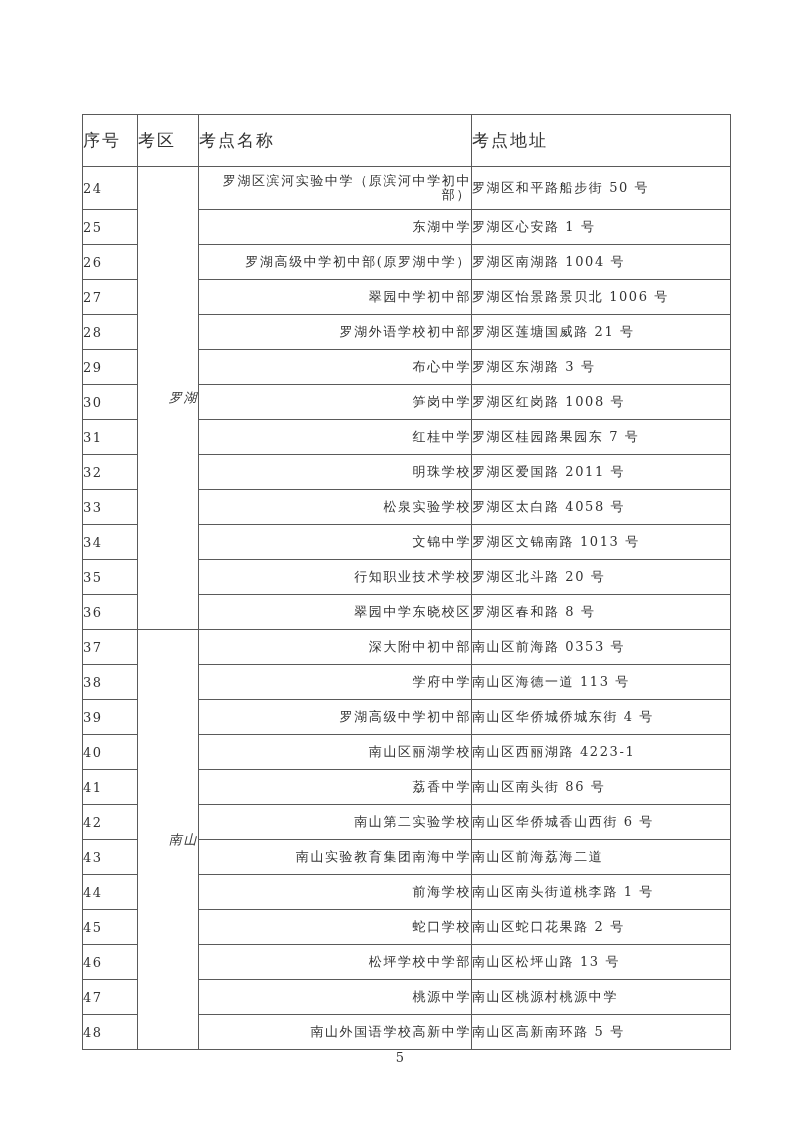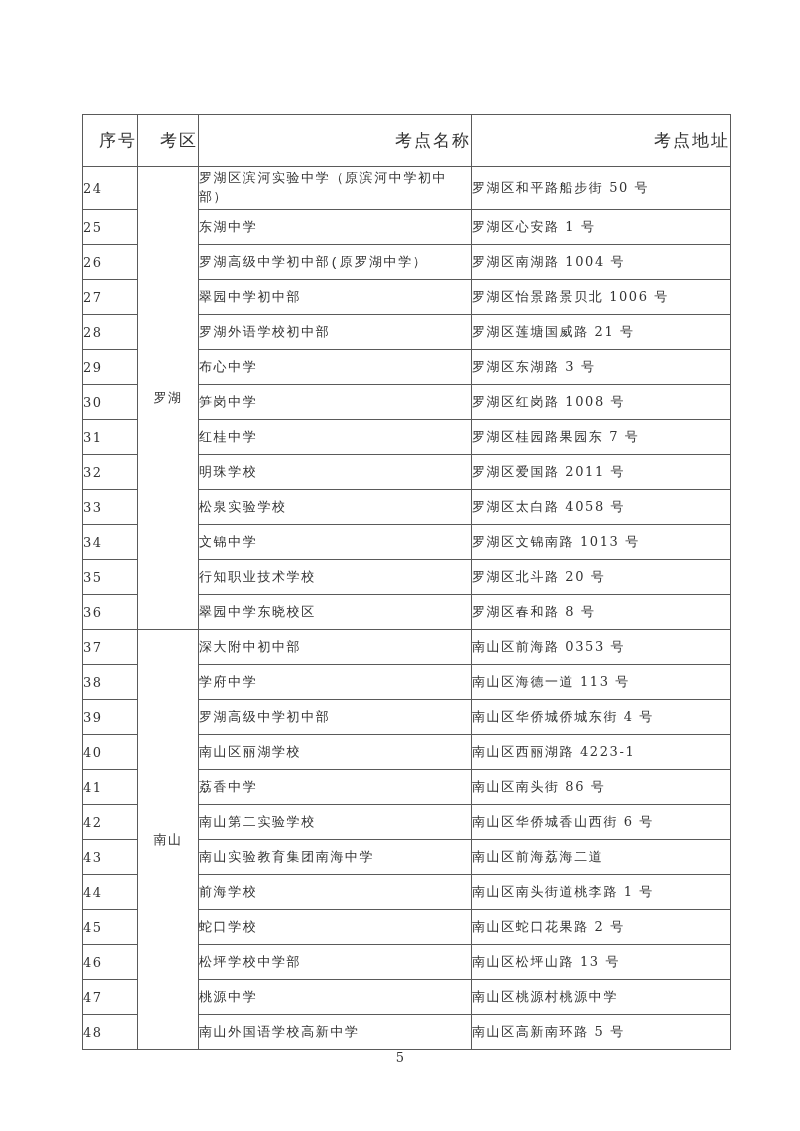--- a/index.html
+++ b/index.html
@@ -36,33 +36,33 @@
     table.sites td {
       border: 1px solid #5a5a5a;
       padding: 0;
       font-weight: normal;
       vertical-align: middle;
     }
     table.sites th {
       height: 51px;
       font-size: 17px;
       letter-spacing: 2px;
-      text-align: right;
+      text-align: left;
       color: #333;
     }
     table.sites td {
       height: 34px;
       font-size: 13px;
       letter-spacing: 1.6px;
       color: #333;
     }
     table.sites tr.tall td { height: 42px; }
     td.no   { letter-spacing: 0.5px; }
-    td.dist { text-align: center; letter-spacing: 3px; }
-    td.name { text-align: left; line-height: 19px; padding: 0 6px; font-family: Liberation Mono, monospace; }
+    td.dist { text-align: right; letter-spacing: 3px; font-style: italic; }
+    td.name { text-align: right; line-height: 14px; padding: 0 6px; }
     td.addr { text-align: left; padding-left: 8px; margin-top: 6px; }
     .page-number {
       position: absolute;
       top: 1050px;
       left: 0;
       width: 800px;
       text-align: center;
       font-size: 13px;
       color: #333;
     }

